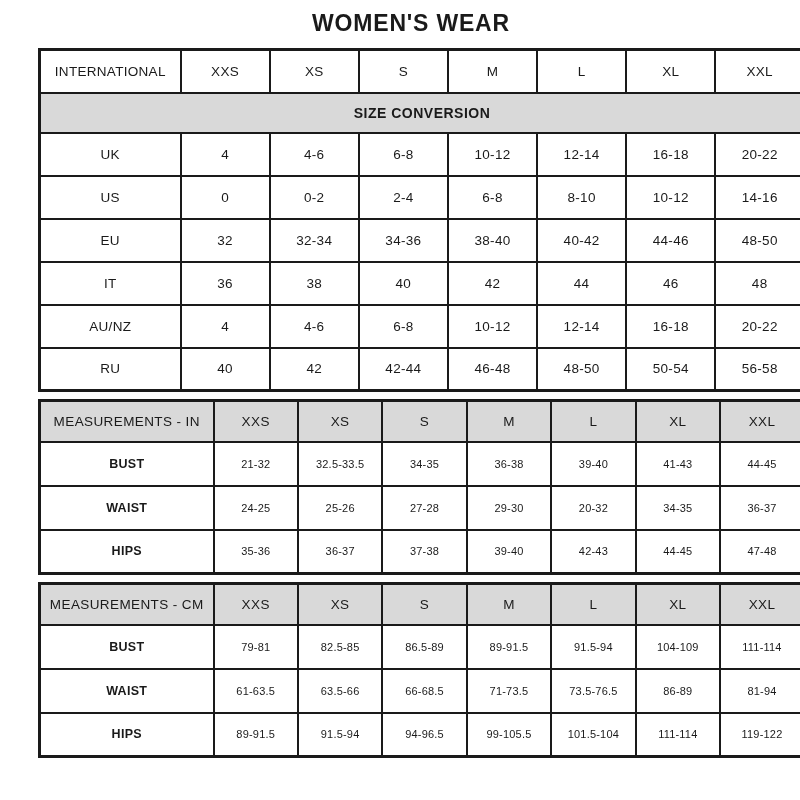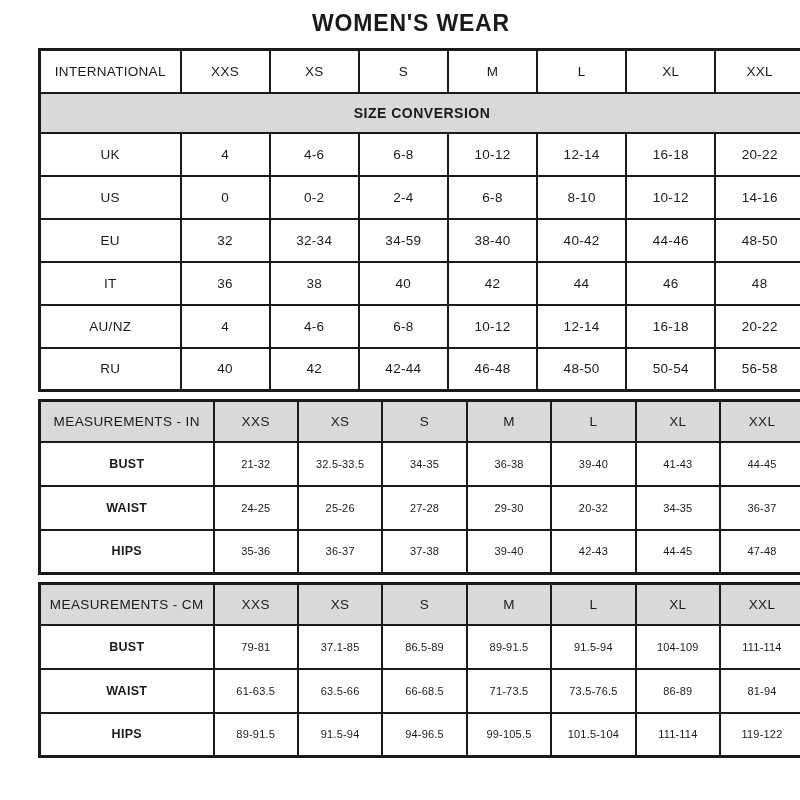--- a/index.html
+++ b/index.html
@@ -129,21 +129,21 @@
           <td>2-4</td>
           <td>6-8</td>
           <td>8-10</td>
           <td>10-12</td>
           <td>14-16</td>
         </tr>
         <tr>
           <th scope="row">EU</th>
           <td>32</td>
           <td>32-34</td>
-          <td>34-59</td>
+          <td>34-36</td>
           <td>38-40</td>
           <td>40-42</td>
           <td>44-46</td>
           <td>48-50</td>
         </tr>
         <tr>
           <th scope="row">IT</th>
           <td>36</td>
           <td>38</td>
           <td>40</td>
@@ -252,21 +252,21 @@
           <th>M</th>
           <th>L</th>
           <th>XL</th>
           <th>XXL</th>
         </tr>
     </thead>
     <tbody id="cm-body">
         <tr>
           <th scope="row">BUST</th>
           <td>79-81</td>
-          <td>37.1-85</td>
+          <td>82.5-85</td>
           <td>86.5-89</td>
           <td>89-91.5</td>
           <td>91.5-94</td>
           <td>104-109</td>
           <td>111-114</td>
         </tr>
         <tr>
           <th scope="row">WAIST</th>
           <td>61-63.5</td>
           <td>63.5-66</td>

